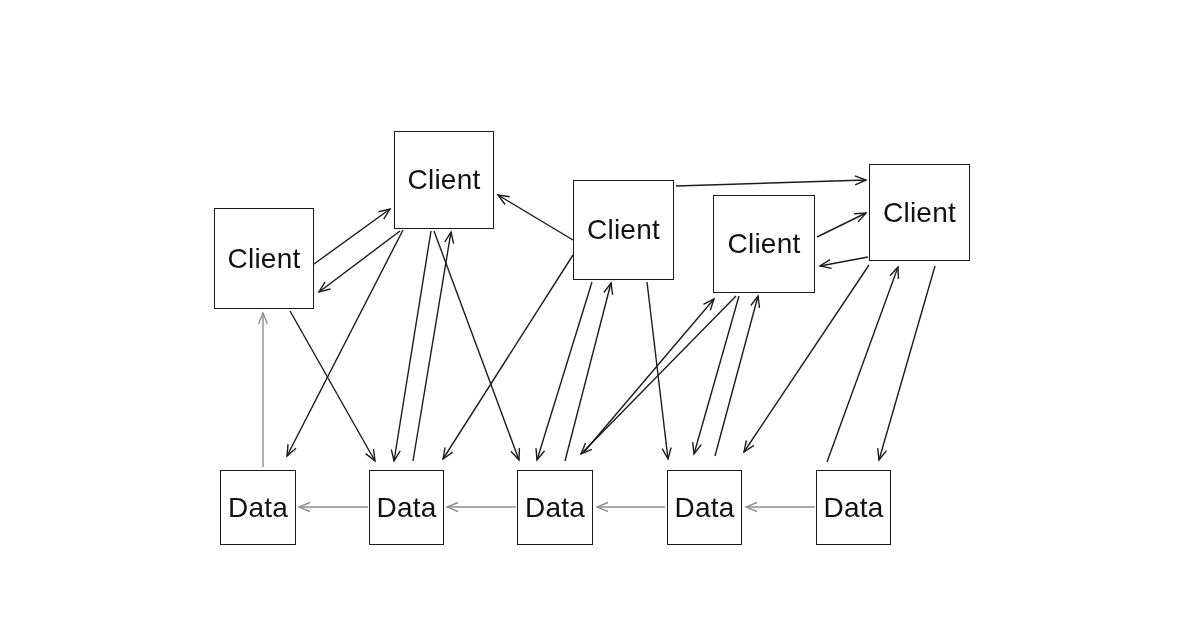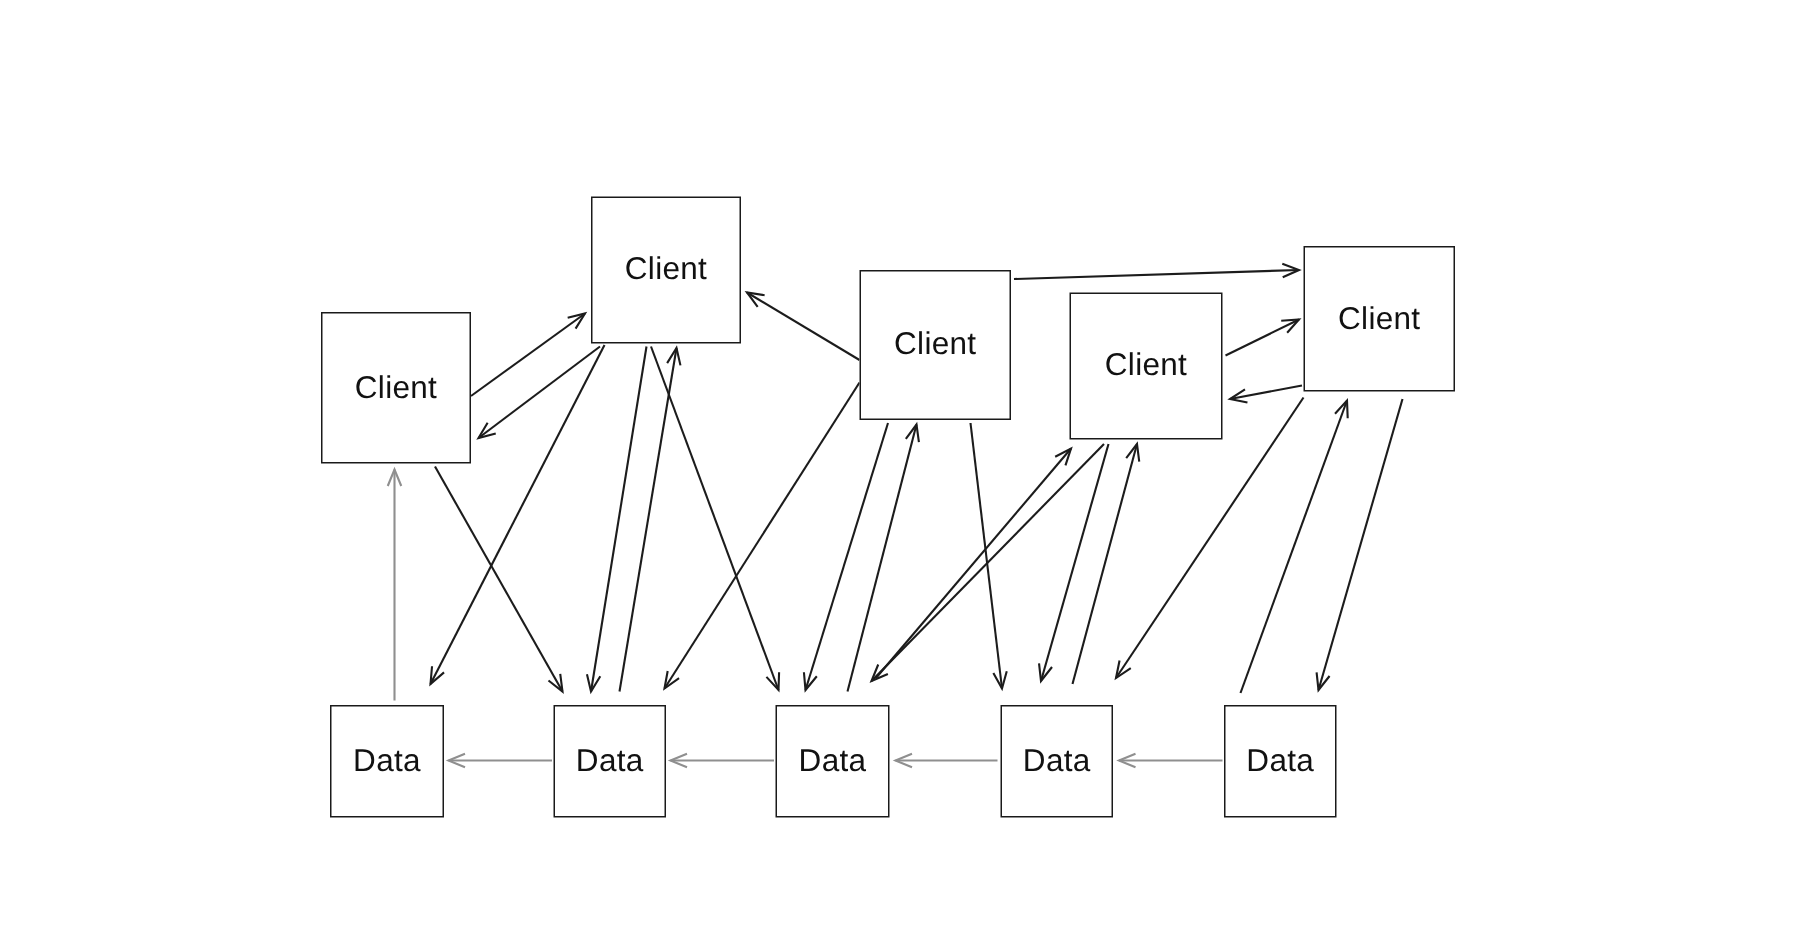--- a/index.html
+++ b/index.html
@@ -25,21 +25,21 @@
   .node {
     position: absolute;
     box-sizing: border-box;
     background: #ffffff;
     border: 1.4px solid #1a1a1a;
     display: flex;
     align-items: center;
     justify-content: center;
   }
   .node span {
-    font-size: 21px;
+    font-size: 28px;
     color: #111111;
     letter-spacing: 0.2px;
     white-space: nowrap;
   }
 </style>
 </head>
 <body>
 
 <div class="canvas">
   <svg class="edges-layer" width="1200" height="630" viewBox="0 0 1200 630" xmlns="http://www.w3.org/2000/svg">

